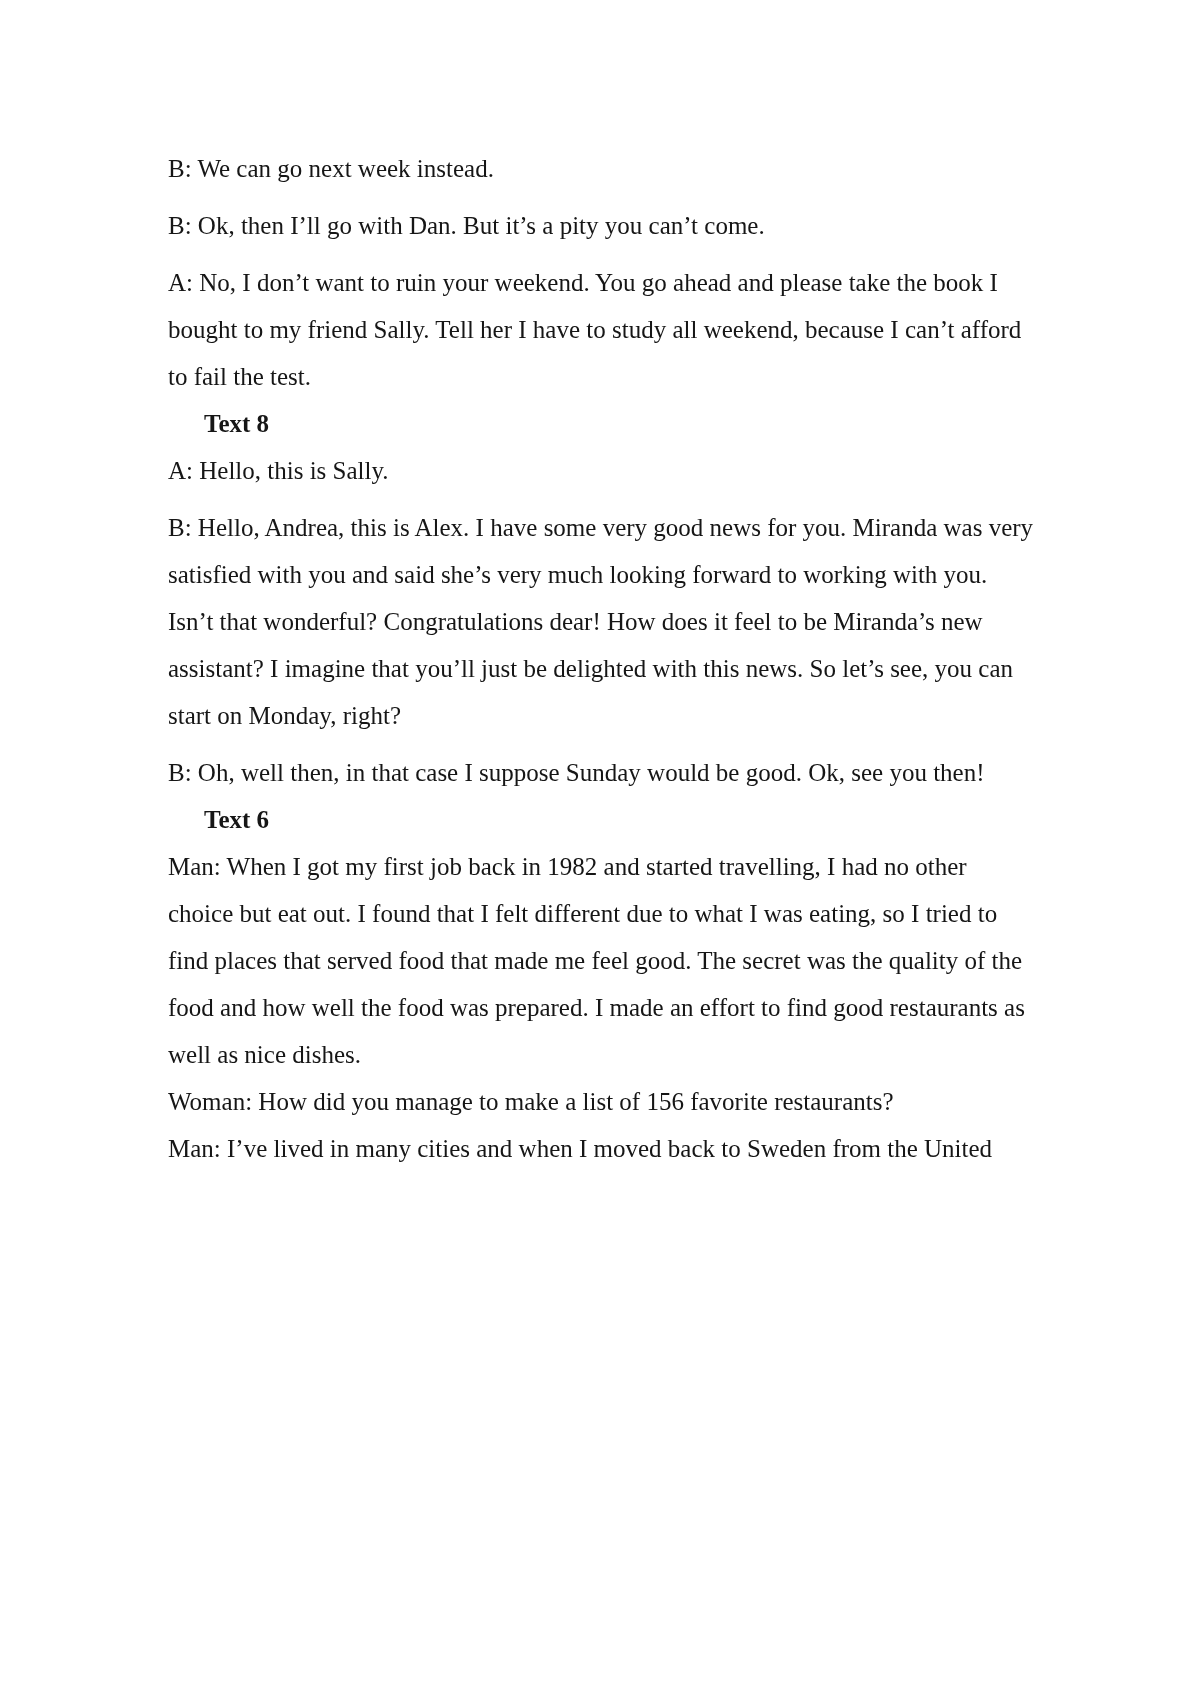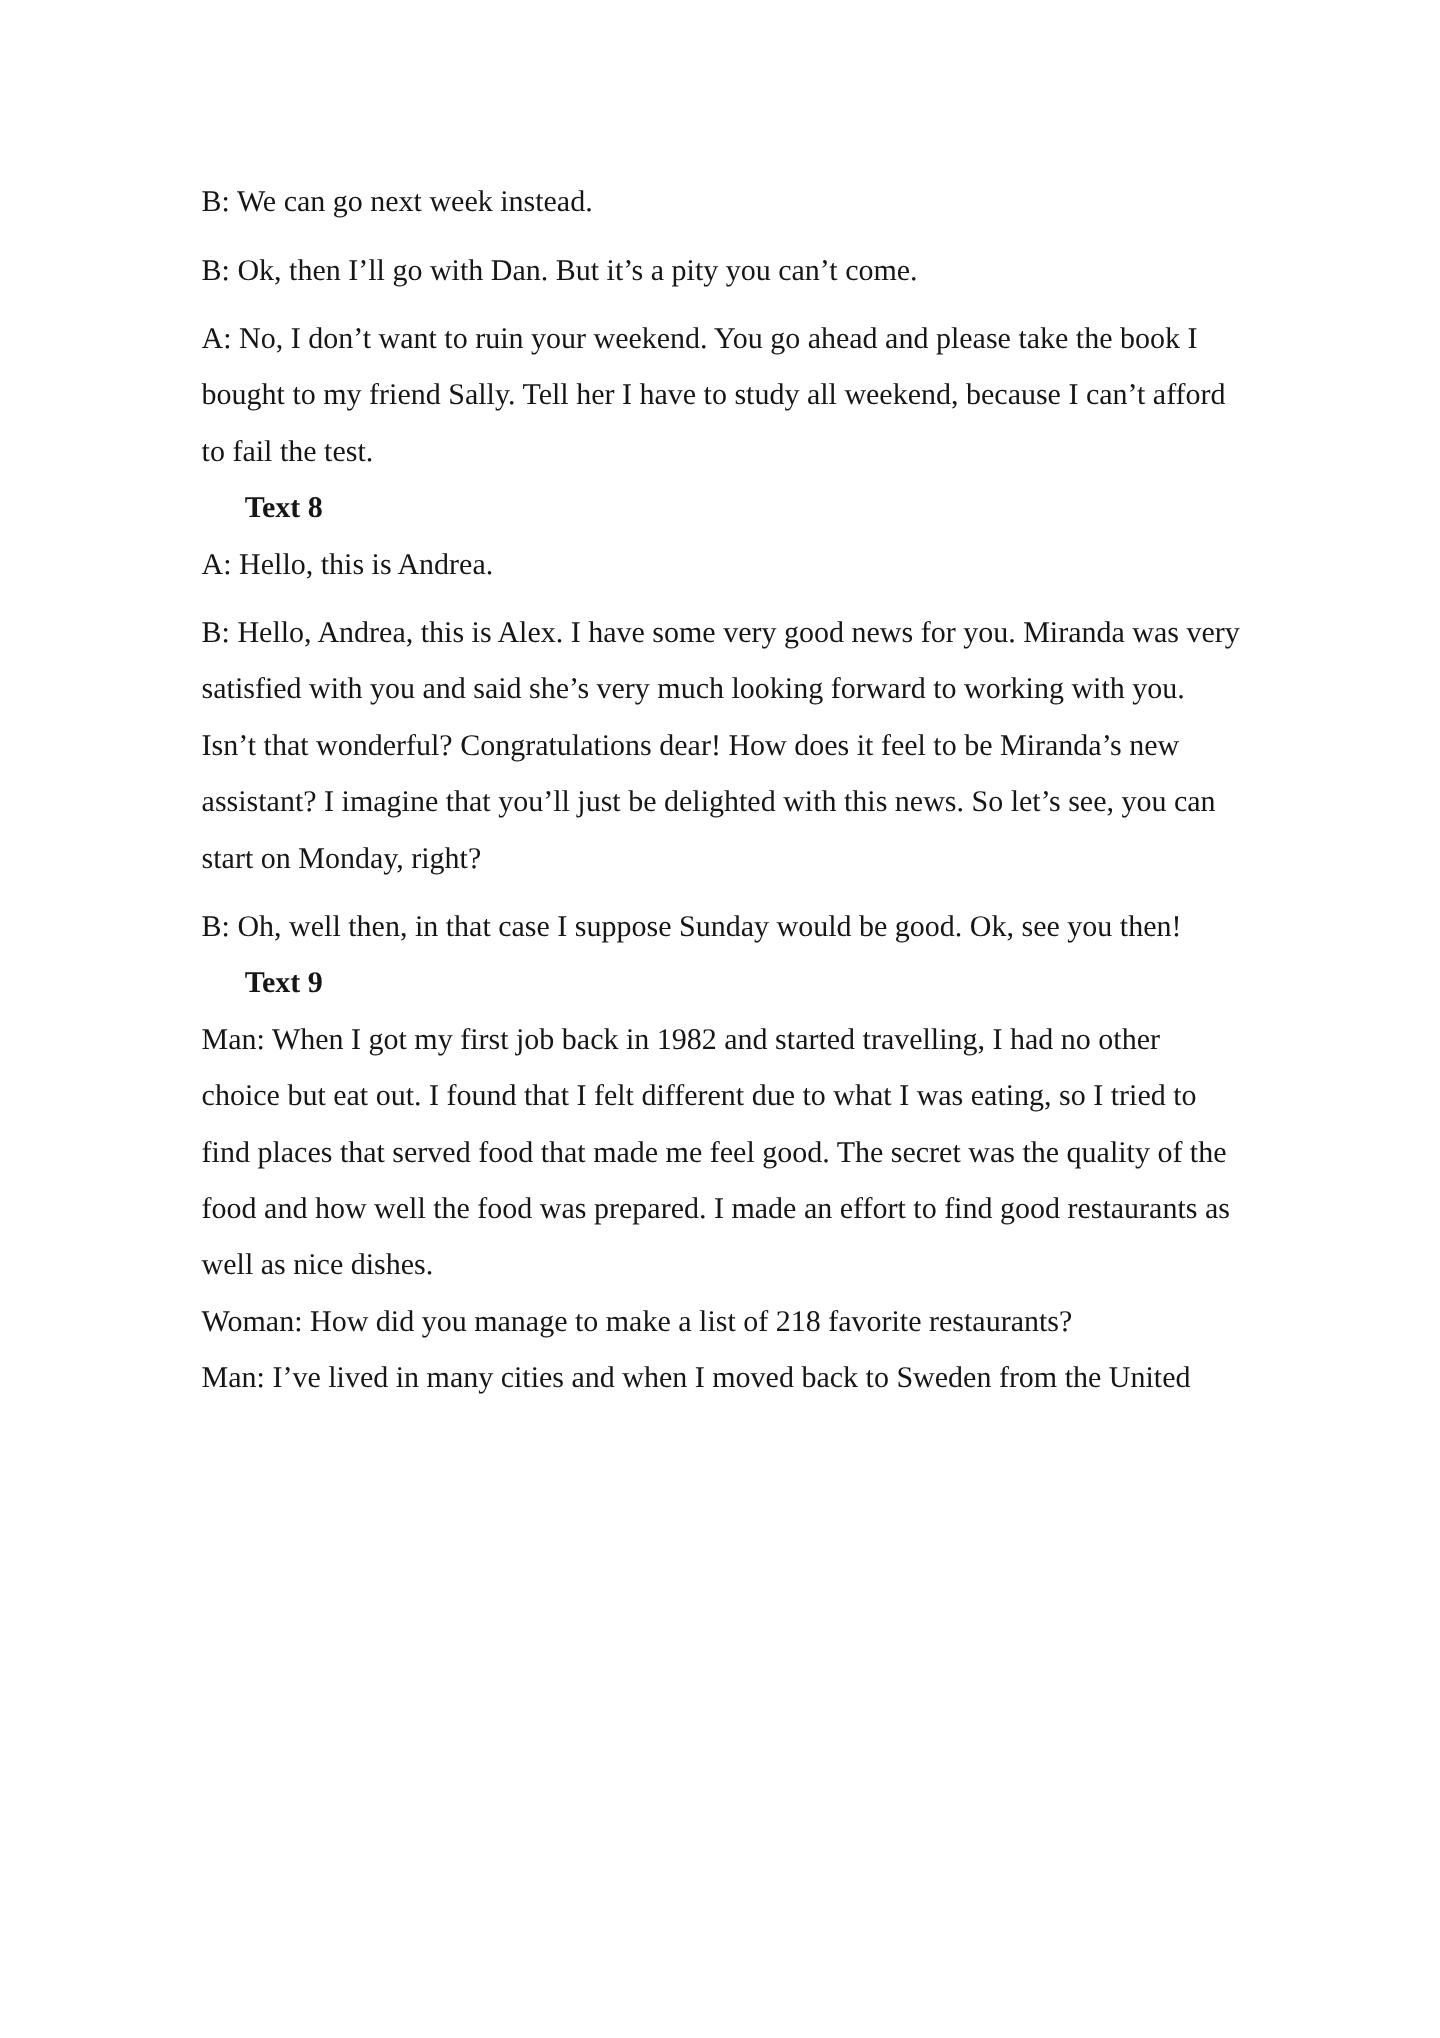--- a/index.html
+++ b/index.html
@@ -49,29 +49,29 @@
 <body>
 
 <div class="page">
   <div class="doc-body" id="doc-body">
       <p class="block-paragraph spacing-first">B: We can go next week instead.</p>
       <p class="block-paragraph spacing-spaced">B: Ok, then I’ll go with Dan. But it’s a pity you can’t come.</p>
       <p class="block-paragraph spacing-spaced">A: No, I don’t want to ruin your weekend. You go ahead and please take the book I
 bought to my friend Sally. Tell her I have to study all weekend, because I can’t afford
 to fail the test.</p>
       <h2 class="block-heading">Text 8</h2>
-      <p class="block-paragraph spacing-normal">A: Hello, this is Andrea.</p>
+      <p class="block-paragraph spacing-normal">A: Hello, this is Sally.</p>
       <p class="block-paragraph spacing-spaced">B: Hello, Andrea, this is Alex. I have some very good news for you. Miranda was very
 satisfied with you and said she’s very much looking forward to working with you.
 Isn’t that wonderful? Congratulations dear! How does it feel to be Miranda’s new
 assistant? I imagine that you’ll just be delighted with this news. So let’s see, you can
 start on Monday, right?</p>
       <p class="block-paragraph spacing-spaced">B: Oh, well then, in that case I suppose Sunday would be good. Ok, see you then!</p>
-      <h2 class="block-heading">Text 9</h2>
+      <h2 class="block-heading">Text 6</h2>
       <p class="block-paragraph spacing-normal">Man: When I got my first job back in 1982 and started travelling, I had no other
 choice but eat out. I found that I felt different due to what I was eating, so I tried to
 find places that served food that made me feel good. The secret was the quality of the
 food and how well the food was prepared. I made an effort to find good restaurants as
 well as nice dishes.</p>
-      <p class="block-paragraph spacing-normal">Woman: How did you manage to make a list of 218 favorite restaurants?</p>
+      <p class="block-paragraph spacing-normal">Woman: How did you manage to make a list of 156 favorite restaurants?</p>
       <p class="block-paragraph spacing-normal">Man: I’ve lived in many cities and when I moved back to Sweden from the United</p>
     </div>
 </div>
 
 </body></html>

